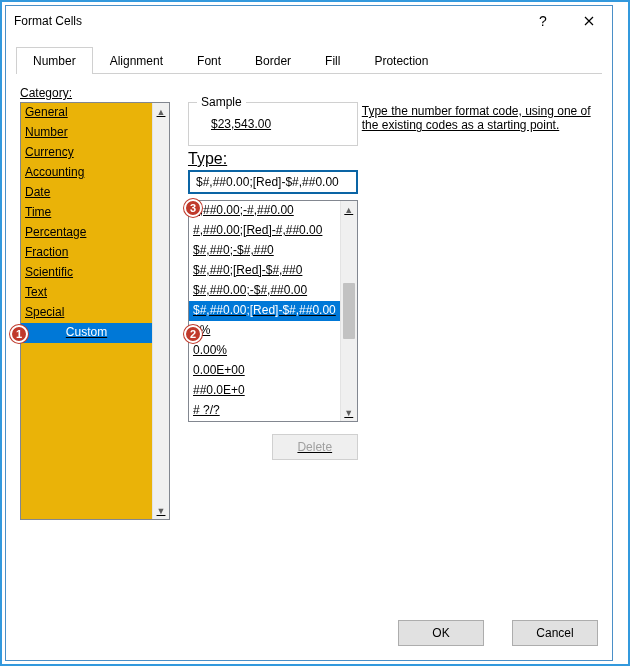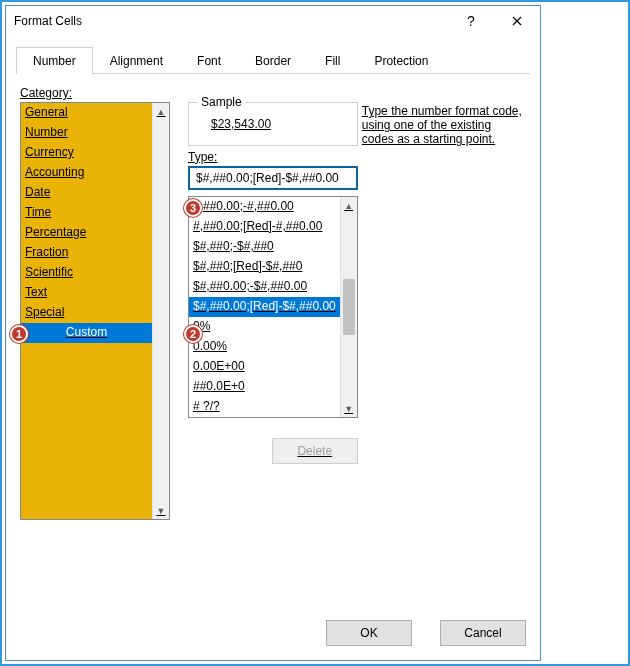--- a/index.html
+++ b/index.html
@@ -14,21 +14,21 @@
     width: 630px;
     height: 666px;
     border: 2px solid #3399dd;
     position: relative;
     background: #fff;
     overflow: hidden;
   }
   .dialog {
     position: absolute;
     left: 3px; top: 3px;
-    width: 536px;
+    width: 608px;
     height: 656px;
     border: 1px solid #4a8fc7;
     background: #fff;
     display: flex;
     flex-direction: column;
   }
   .titlebar {
     height: 30px;
     display: flex;
     align-items: center;
@@ -118,21 +118,21 @@
   .sample-box {
     border: 1px solid #d0d0d0;
     padding: 6px 10px 14px 10px;
     margin-bottom: 0;
     position: relative;
   }
   .sample-box .sample-title {
     position: absolute; top:-8px; left:8px; background:#fff; padding:0 4px; font-size:12px;
   }
   .sample-box .sample-val { padding: 8px 0 0 12px; font-size: 12px; }
-  .type-lbl { margin: 4px 0 2px 0; font-size:12px; }
+  .type-lbl { margin: 4px 0 2px 0; font-size:16px; }
   .type-input-wrap { position: relative; }
   .type-input {
     width: 100%;
     border: 2px solid #0a64a4;
     padding: 3px 6px;
     font-size: 12px;
     font-family: inherit;
     outline: none;
     height: 24px;
   }
@@ -149,21 +149,21 @@
     font-size: 12px;
     line-height: 15px;
     white-space: nowrap;
   }
   .fmt-list .item.sel {
     background: #0078d7;
     color: #fff;
   }
   .delete-row {
     display:flex; justify-content:flex-end;
-    margin-top: 20px;
+    margin-top: 12px;
   }
   .btn {
     min-width: 86px;
     height: 26px;
     border: 1px solid #adadad;
     background: #e1e1e1;
     font-size: 12px;
     font-family: inherit;
     padding: 0 12px;
   }

